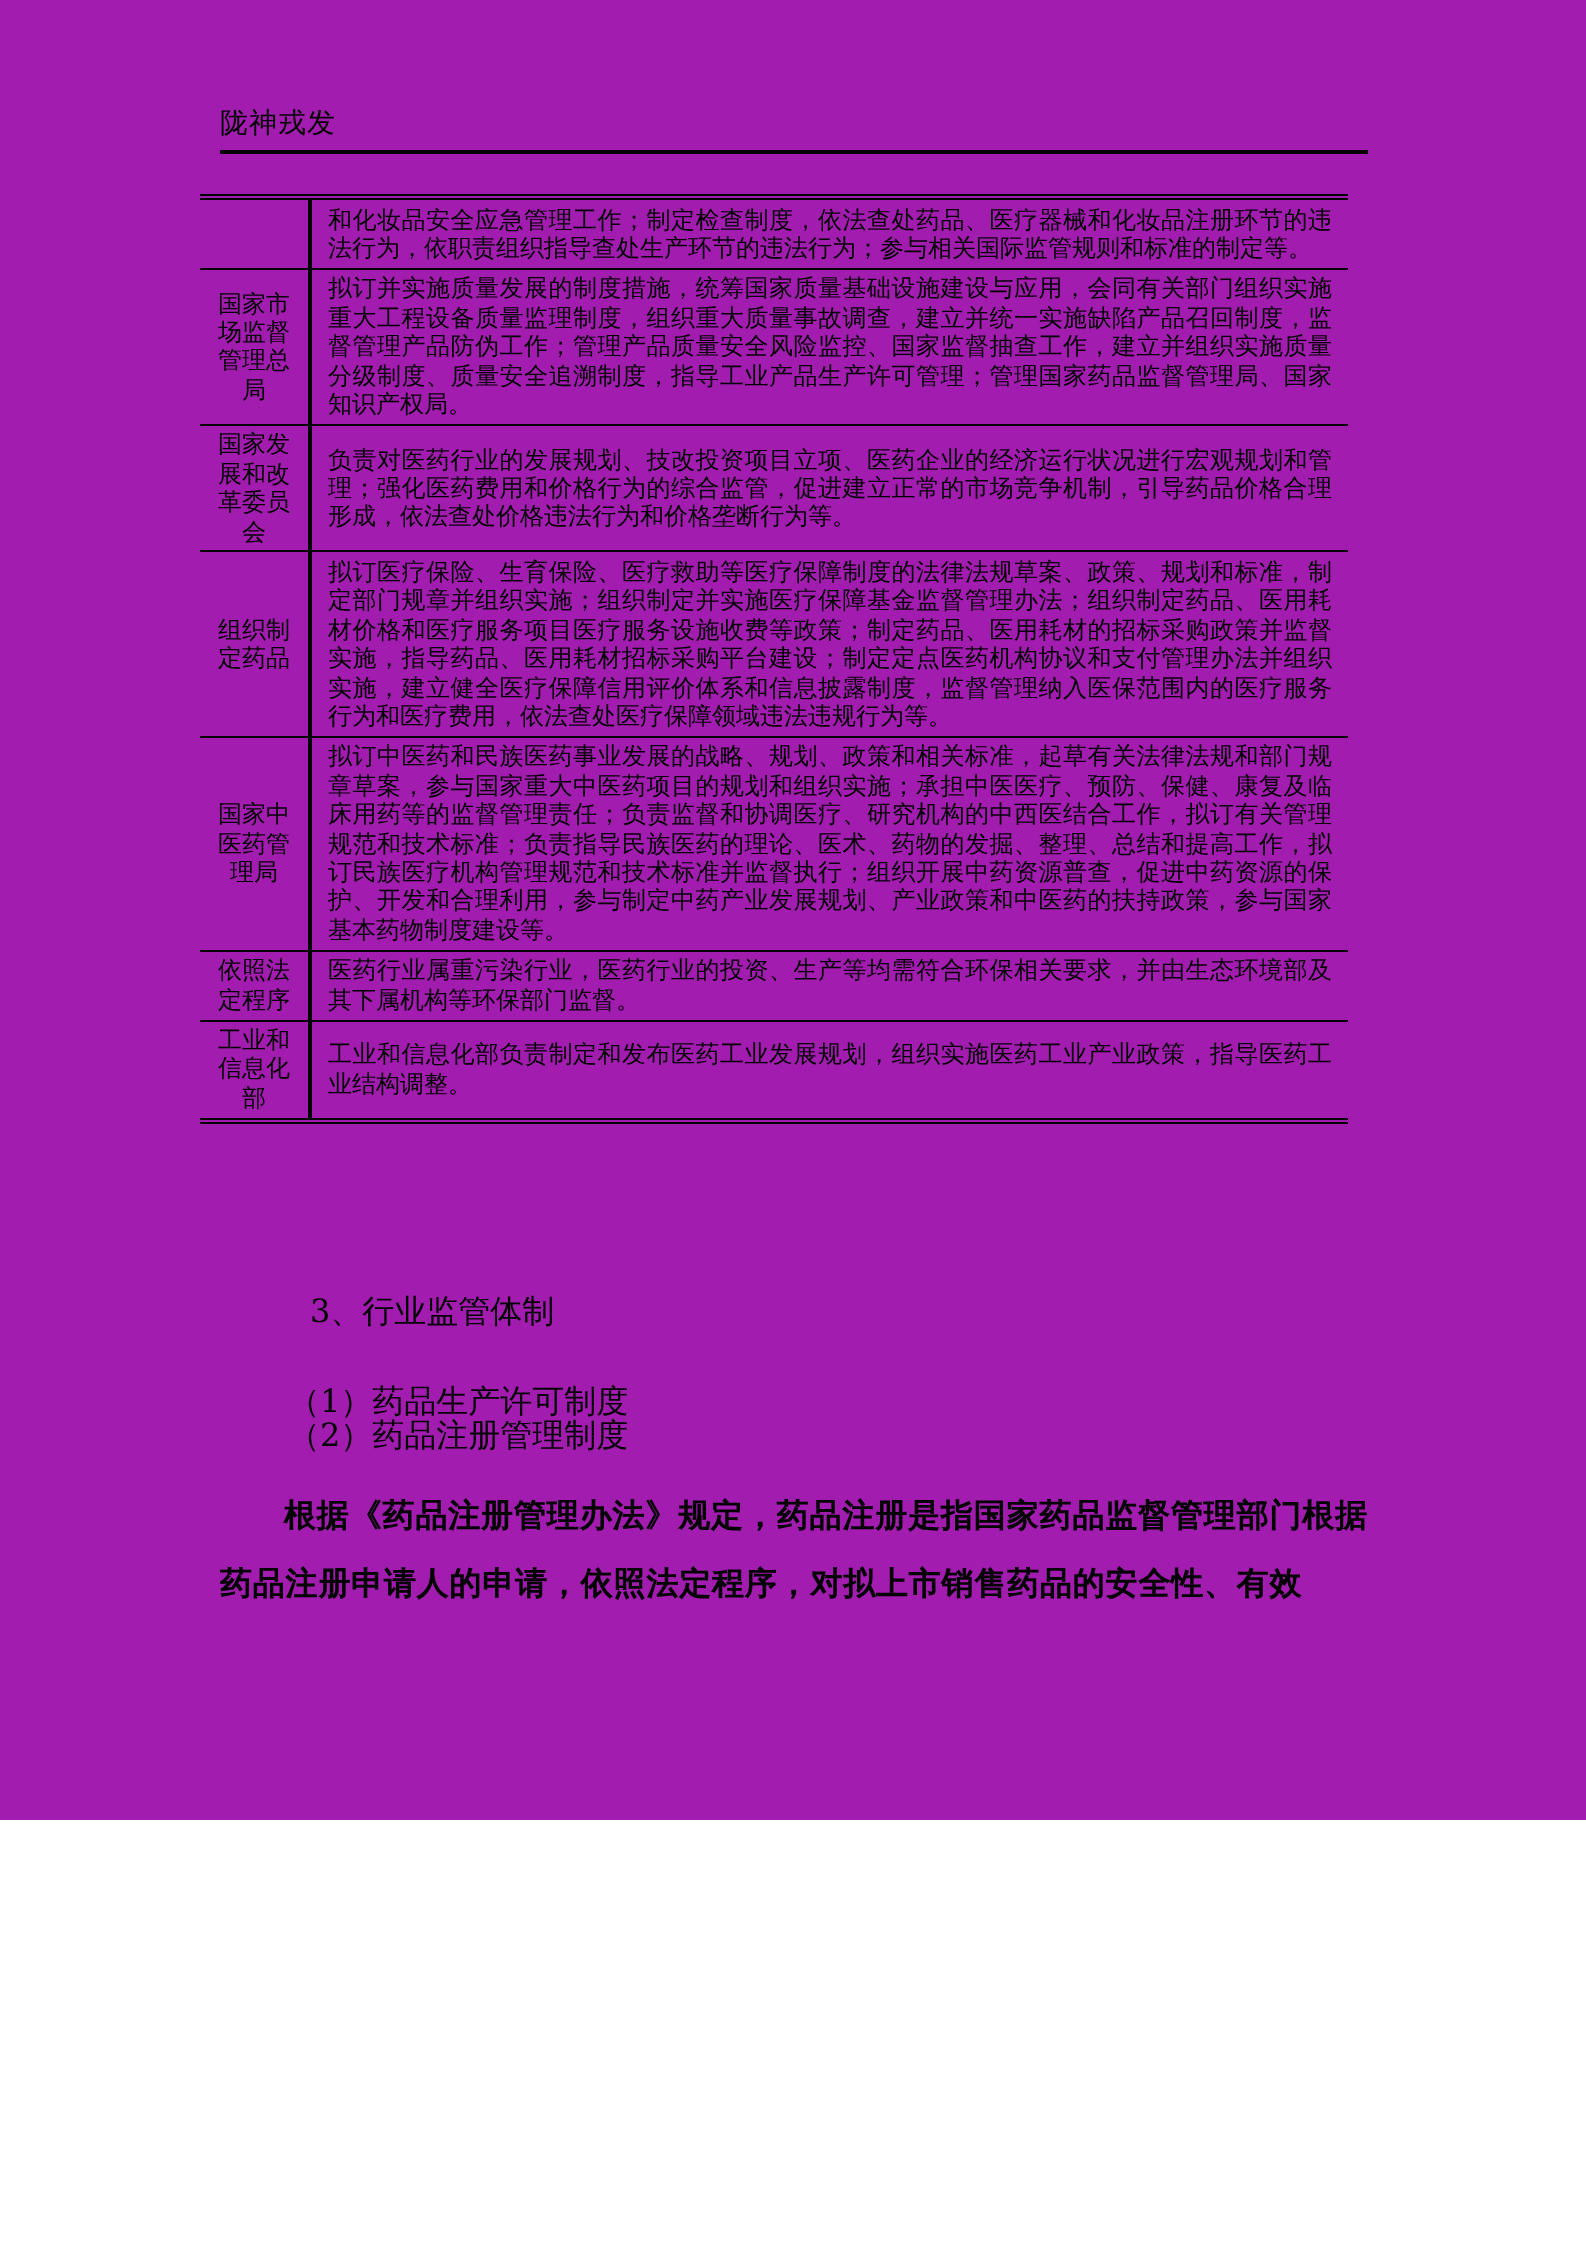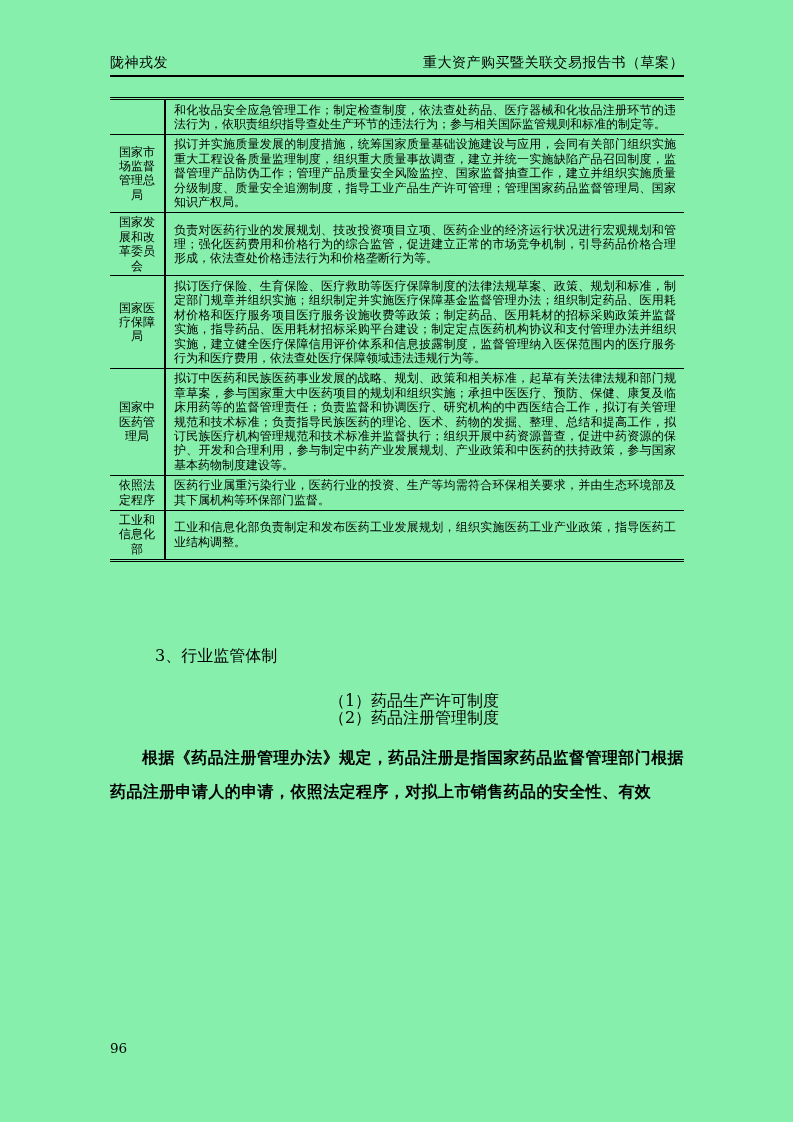--- a/index.html
+++ b/index.html
@@ -4,38 +4,38 @@
 <style>
   * { margin: 0; padding: 0; box-sizing: border-box; }
   html, body { background: #ffffff; }
   body {
     width: 793px; height: 1122px;
     font-family: "DejaVu Serif", "Liberation Serif", serif;
     color: #000;
   }
   .page {
     position: relative;
-    width: 793px; height: 1122px;
-    background: #86efac;
+    width: 793px; height: 910px;
+    background: #a21caf;
     overflow: hidden;
   }
   
   .doc-header {
     position: absolute;
     top: 53px; left: 110px; width: 574px;
     display: flex; justify-content: space-between; align-items: flex-end;
     font-size: 14px; line-height: 18px;
     letter-spacing: 0.5px;
     padding-bottom: 4px;
     border-bottom: 2px solid #000;
   }
   
   .reg-table {
     position: absolute;
-    top: 97px; left: 110px; width: 574px;
+    top: 97px; left: 100px; width: 574px;
     border-collapse: collapse;
     table-layout: fixed;
     border-top: 3px double #000;
     border-bottom: 3px double #000;
     font-size: 12px; line-height: 14.4px;
   }
   .reg-table td {
     vertical-align: middle;
     border-top: 1px solid #000;
   }
@@ -58,21 +58,20 @@
   }
   .h3 {
     margin-top: 20px;
     text-indent: 45px;
     line-height: 17px;
   }
   .sub {
     margin-top: 28px;
     text-indent: 34px;
     line-height: 17px;
-    text-align: center;
   }
   .sub2 { margin-top: 0; }
   .para {
     margin-top: 13px;
     line-height: 34px;
     text-align: justify;
     text-indent: 32px;
     letter-spacing: 0.4px;
   }
   .para2 { margin-top: 15px; font-weight: bold; }
@@ -82,39 +81,38 @@
     font-size: 13.5px;
   }
 </style>
 </head>
 <body>
 
 <div class="page">
 
   <header class="doc-header">
     <span>陇神戎发</span>
-    <span>重大资产购买暨关联交易报告书（草案）</span>
   </header>
 
   <table class="reg-table">
     <tbody>
       <tr>
         <td class="agency"></td>
         <td class="duty">和化妆品安全应急管理工作；制定检查制度，依法查处药品、医疗器械和化妆品注册环节的违法行为，依职责组织指导查处生产环节的违法行为；参与相关国际监管规则和标准的制定等。</td>
       </tr>
       <tr>
         <td class="agency">国家市场监督管理总局</td>
         <td class="duty">拟订并实施质量发展的制度措施，统筹国家质量基础设施建设与应用，会同有关部门组织实施重大工程设备质量监理制度，组织重大质量事故调查，建立并统一实施缺陷产品召回制度，监督管理产品防伪工作；管理产品质量安全风险监控、国家监督抽查工作，建立并组织实施质量分级制度、质量安全追溯制度，指导工业产品生产许可管理；管理国家药品监督管理局、国家知识产权局。</td>
       </tr>
       <tr>
         <td class="agency">国家发展和改革委员会</td>
         <td class="duty">负责对医药行业的发展规划、技改投资项目立项、医药企业的经济运行状况进行宏观规划和管理；强化医药费用和价格行为的综合监管，促进建立正常的市场竞争机制，引导药品价格合理形成，依法查处价格违法行为和价格垄断行为等。</td>
       </tr>
       <tr>
-        <td class="agency">国家医疗保障局</td>
+        <td class="agency">组织制定药品</td>
         <td class="duty">拟订医疗保险、生育保险、医疗救助等医疗保障制度的法律法规草案、政策、规划和标准，制定部门规章并组织实施；组织制定并实施医疗保障基金监督管理办法；组织制定药品、医用耗材价格和医疗服务项目医疗服务设施收费等政策；制定药品、医用耗材的招标采购政策并监督实施，指导药品、医用耗材招标采购平台建设；制定定点医药机构协议和支付管理办法并组织实施，建立健全医疗保障信用评价体系和信息披露制度，监督管理纳入医保范围内的医疗服务行为和医疗费用，依法查处医疗保障领域违法违规行为等。</td>
       </tr>
       <tr>
         <td class="agency">国家中医药管理局</td>
         <td class="duty">拟订中医药和民族医药事业发展的战略、规划、政策和相关标准，起草有关法律法规和部门规章草案，参与国家重大中医药项目的规划和组织实施；承担中医医疗、预防、保健、康复及临床用药等的监督管理责任；负责监督和协调医疗、研究机构的中西医结合工作，拟订有关管理规范和技术标准；负责指导民族医药的理论、医术、药物的发掘、整理、总结和提高工作，拟订民族医疗机构管理规范和技术标准并监督执行；组织开展中药资源普查，促进中药资源的保护、开发和合理利用，参与制定中药产业发展规划、产业政策和中医药的扶持政策，参与国家基本药物制度建设等。</td>
       </tr>
       <tr>
         <td class="agency">依照法定程序</td>
         <td class="duty">医药行业属重污染行业，医药行业的投资、生产等均需符合环保相关要求，并由生态环境部及其下属机构等环保部门监督。</td>
       </tr>

